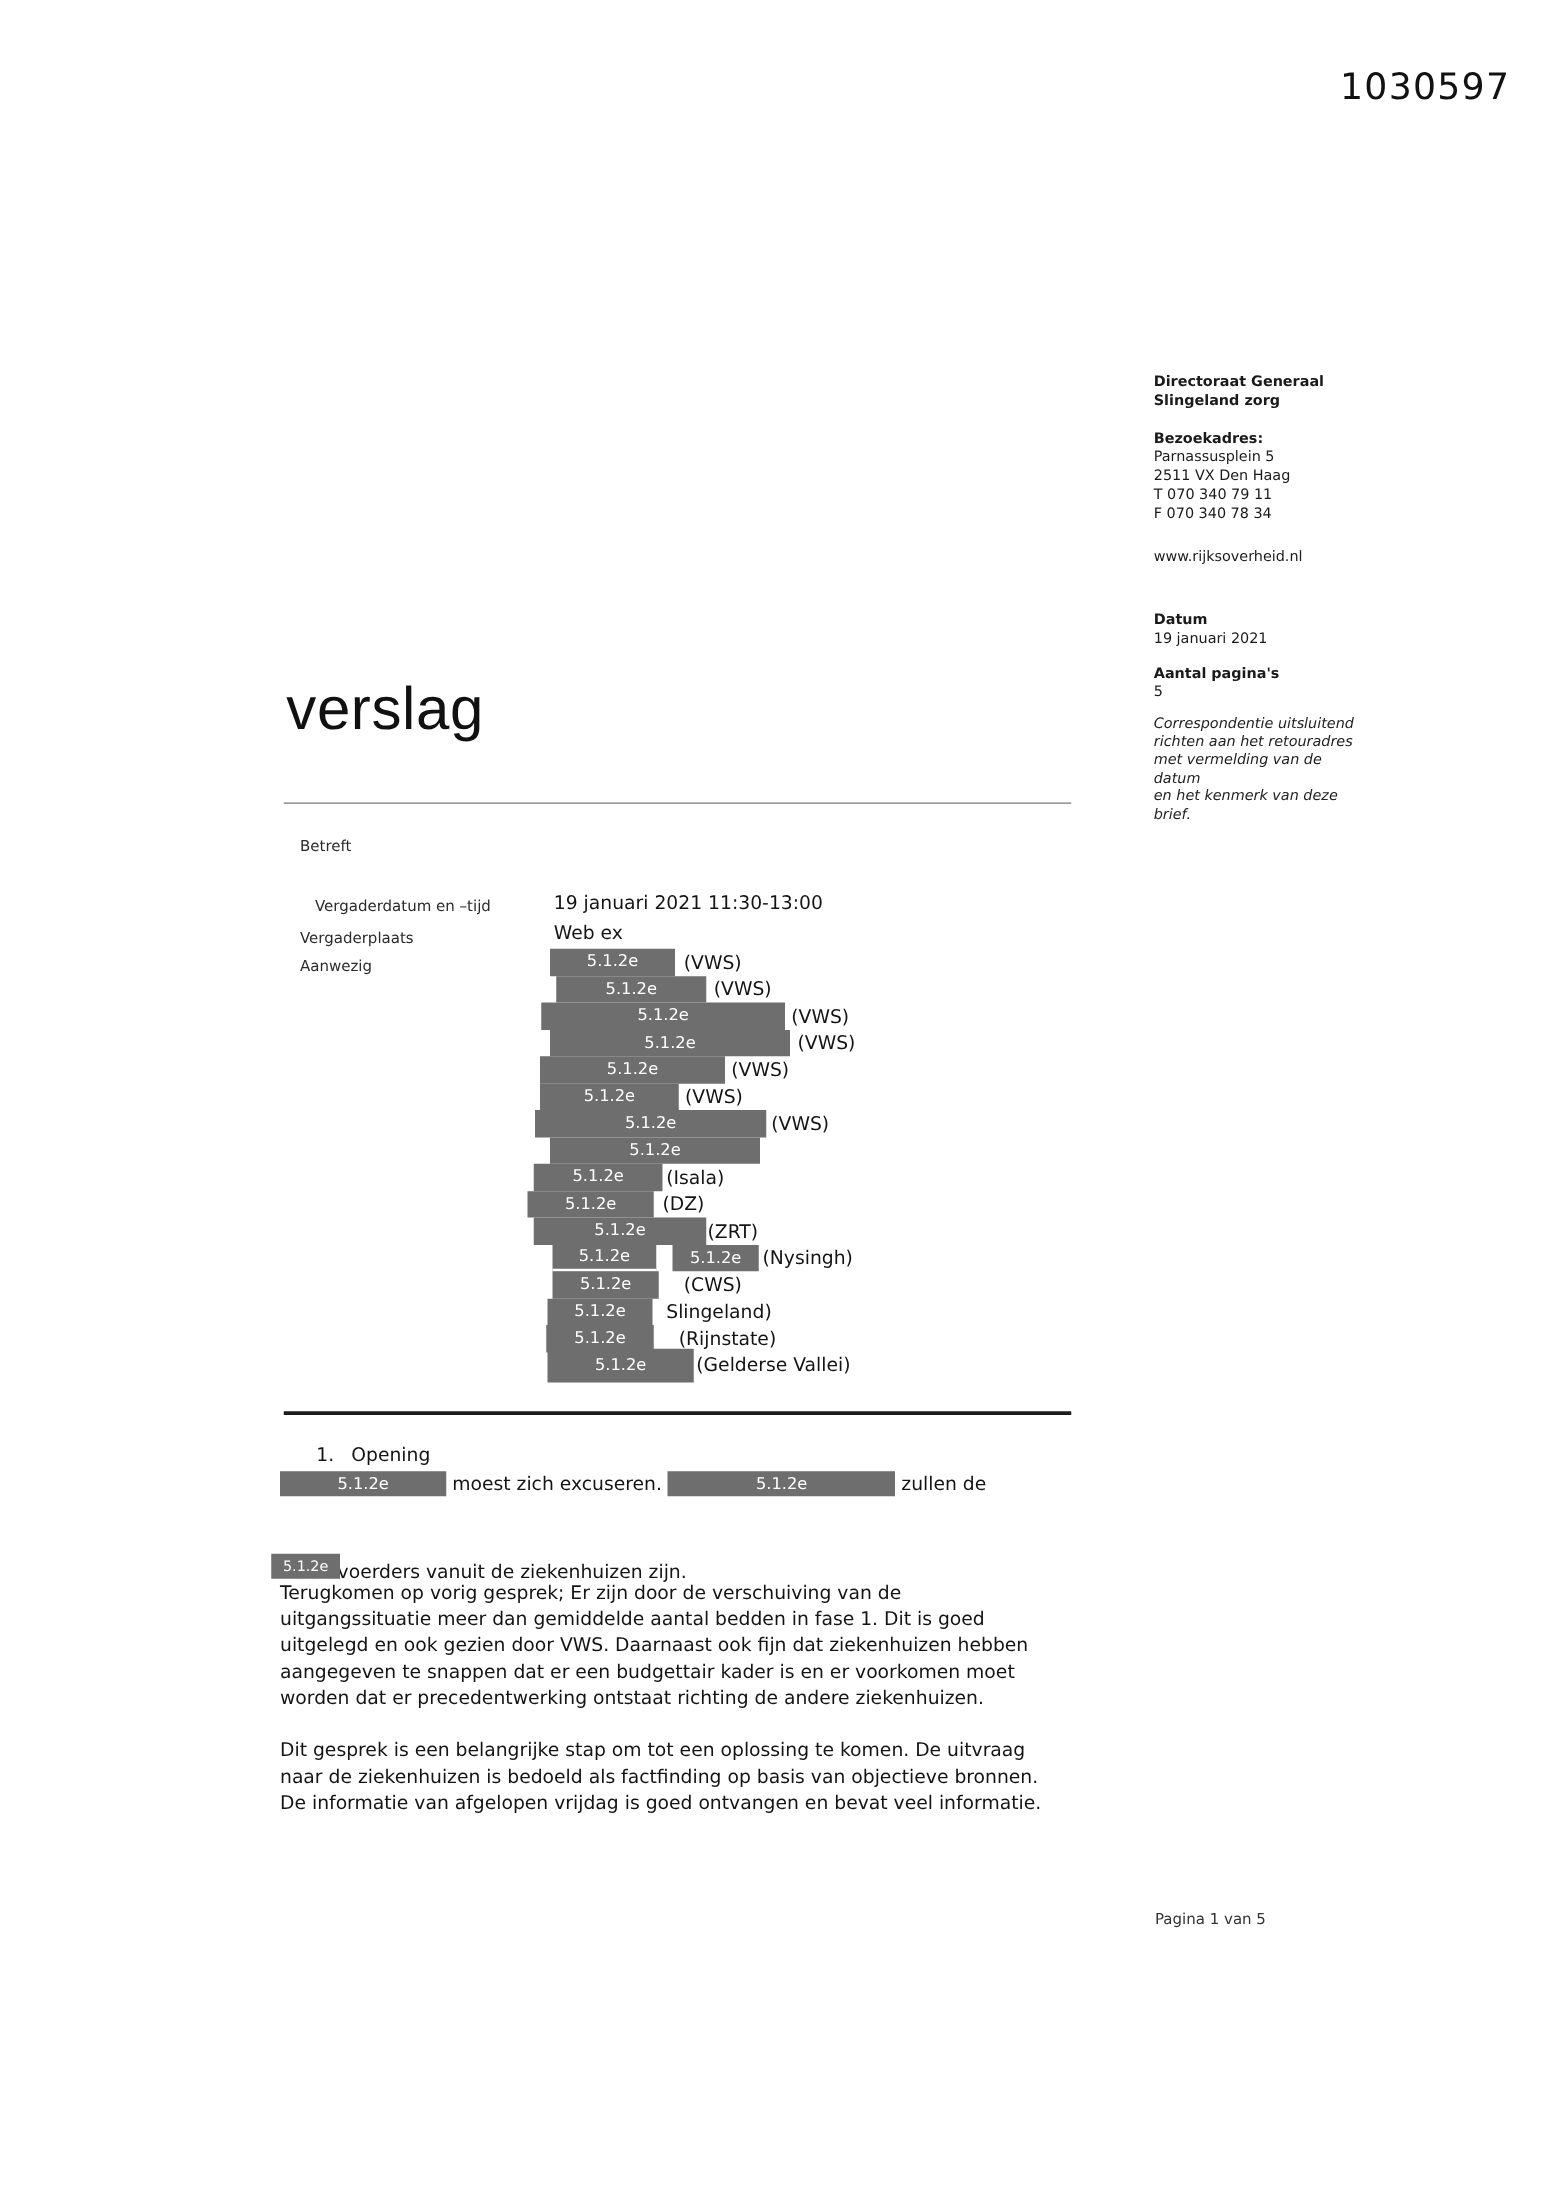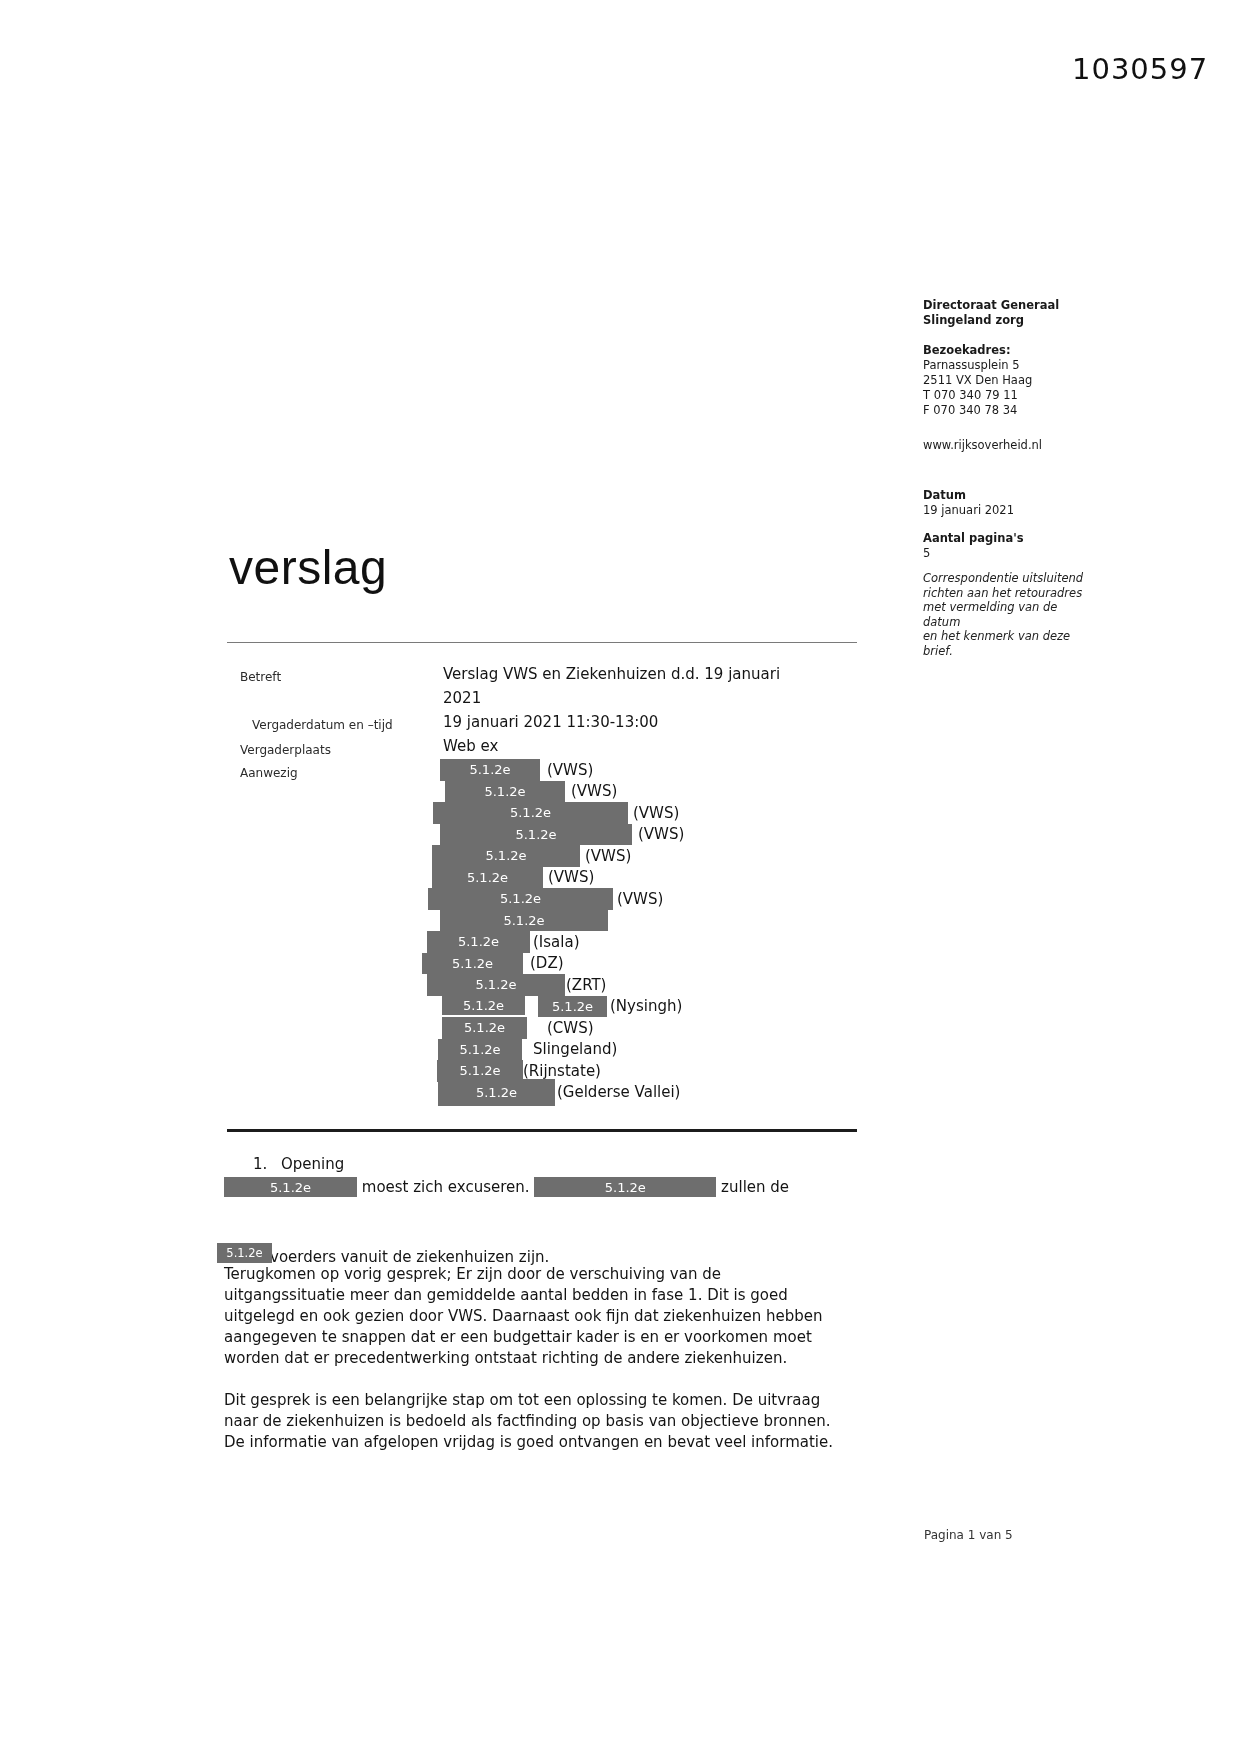--- a/index.html
+++ b/index.html
@@ -84,22 +84,20 @@
 
   <div class="abs page-title" style="left:229px;top:540px;text-align:center;">verslag</div>
 
   <div class="abs rule-thin" style="left:227px;top:642px;width:630px;"></div>
 
   <div class="abs meta-label" style="left:240px;top:670px;">Betreft</div>
   <div class="abs meta-label" style="left:252px;top:718px;">Vergaderdatum en –tijd</div>
   <div class="abs meta-label" style="left:240px;top:743px;">Vergaderplaats</div>
   <div class="abs meta-label" style="left:240px;top:766px;">Aanwezig</div>
 
-  <div class="abs meta-value ml" style="left:443px;top:662px;width:345px;">Verslag VWS en Ziekenhuizen d.d. 19 januari
-2021</div>
   <div class="abs meta-value" style="left:443px;top:710px;">19 januari 2021 11:30-13:00</div>
   <div class="abs meta-value" style="left:443px;top:734px;">Web ex</div>
 
   <div class="abs att-col" style="left:443px;top:759px;" id="att-list">
     <div class="att-row" style="margin-left: -3px;">
       <span class="redbox" style="width: 100px; background: rgb(110, 110, 110); color: rgb(255, 255, 255);">5.1.2e</span>
 
       <span class="att-org" style="margin-left: 7px;">(VWS)</span>
     </div>
 
@@ -177,21 +175,21 @@
 
     <div class="att-row" style="margin-left: -5px;">
       <span class="redbox" style="width: 84px; background: rgb(110, 110, 110); color: rgb(255, 255, 255);">5.1.2e</span>
 
       <span class="att-org" style="margin-left: 11px;">Slingeland)</span>
     </div>
 
     <div class="att-row" style="margin-left: -6px;">
       <span class="redbox" style="width: 86px; background: rgb(110, 110, 110); color: rgb(255, 255, 255);">5.1.2e</span>
 
-      <span class="att-org" style="">(Rijnstate)</span>
+      <span class="att-org" style="margin-left: 20px;">(Rijnstate)</span>
     </div>
 
     <div class="att-row" style="margin-left: -5px;">
       <span class="redbox tall" style="width: 117px; background: rgb(110, 110, 110); color: rgb(255, 255, 255);">5.1.2e</span>
 
       <span class="att-org" style="margin-left: 2px;">(Gelderse Vallei)</span>
     </div>
   </div>
 
   <div class="abs rule-thick" style="left:227px;top:1129px;width:630px;"></div>

